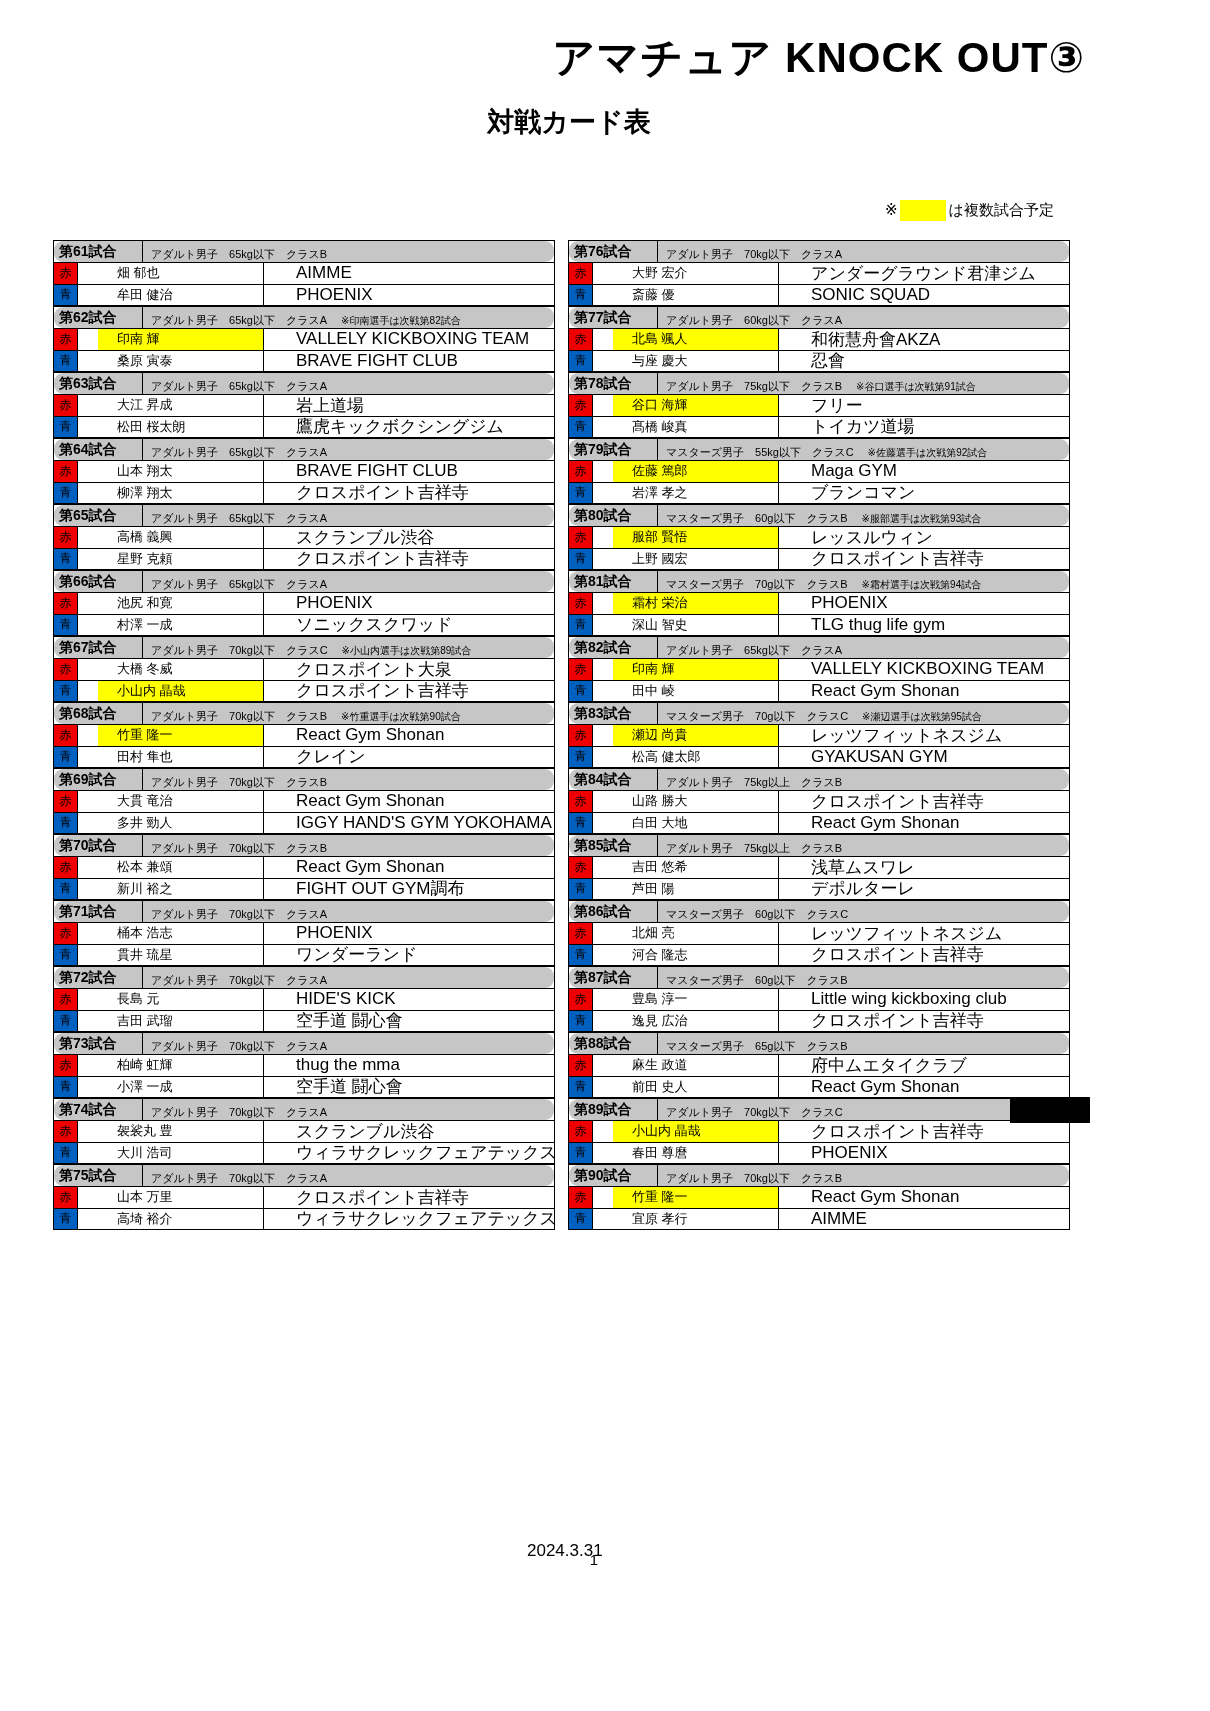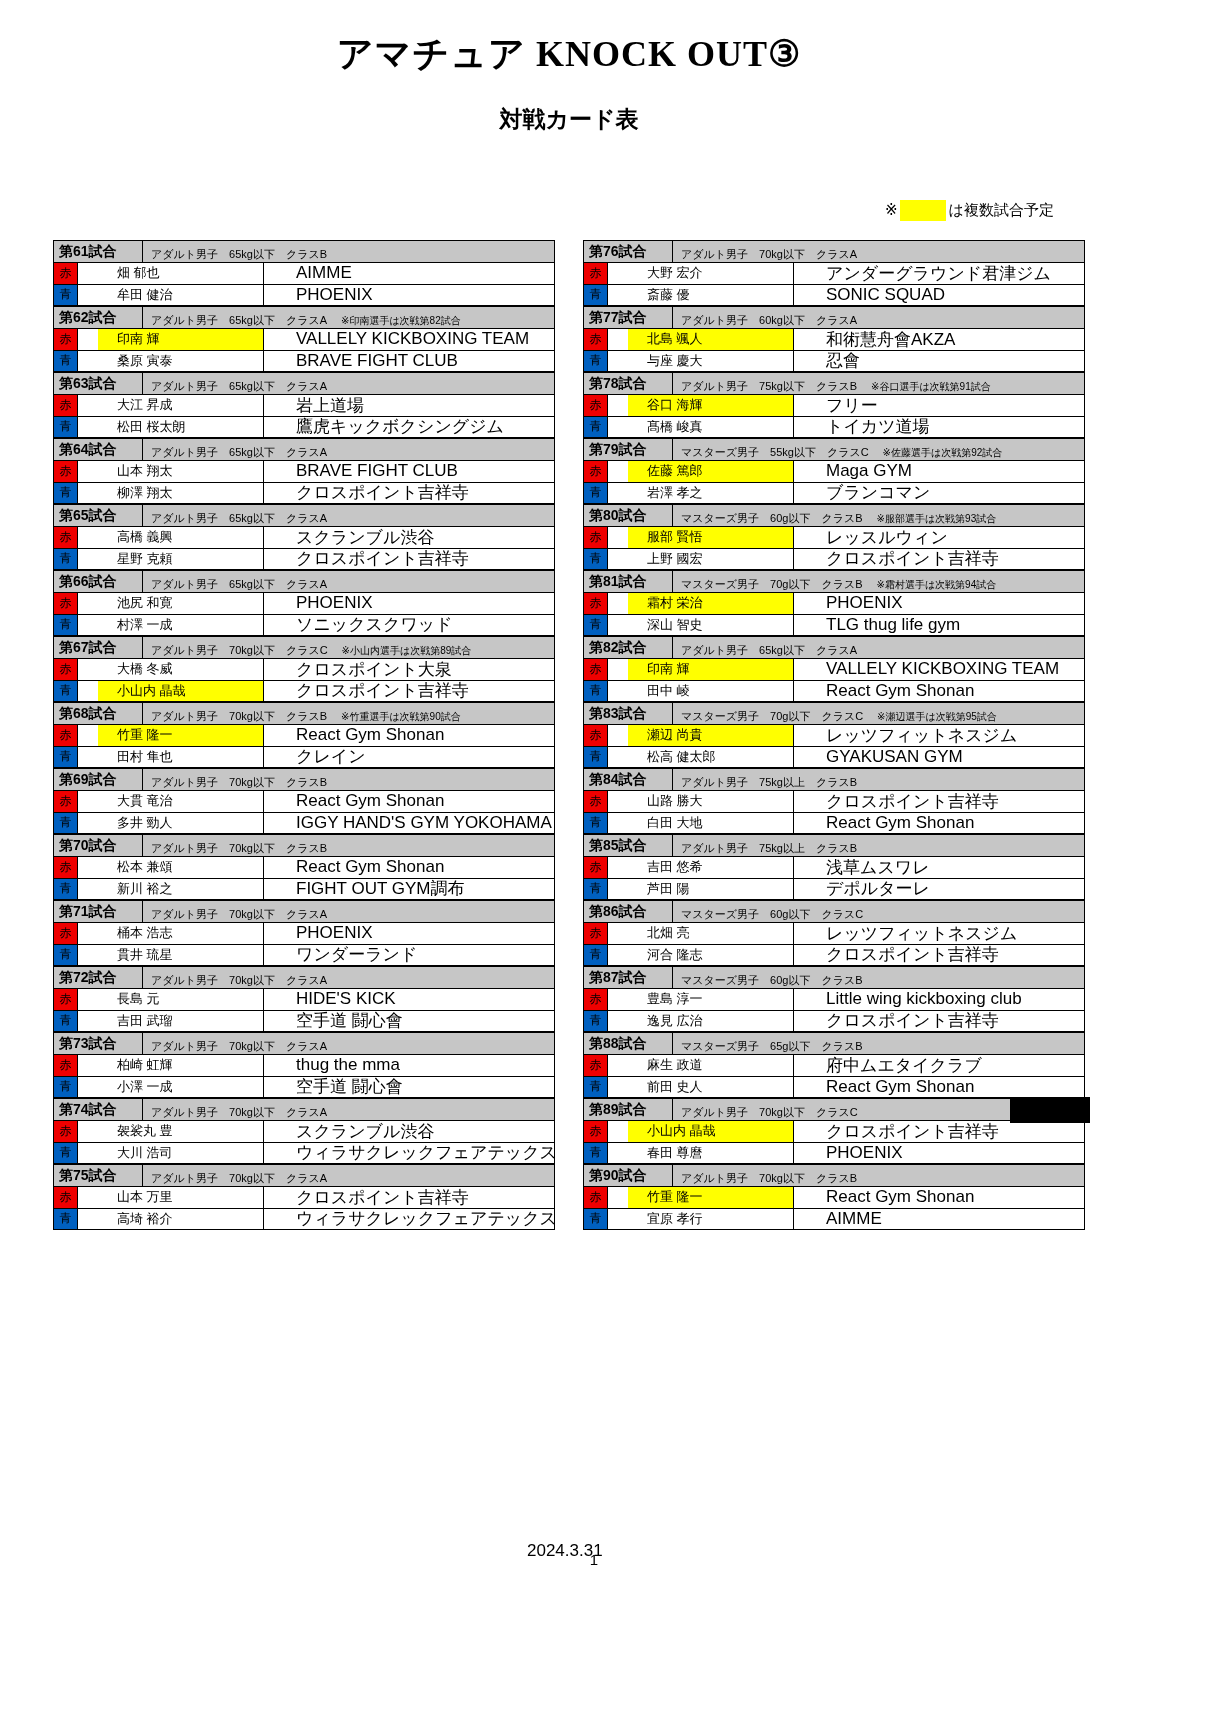--- a/index.html
+++ b/index.html
@@ -3,44 +3,44 @@
 <meta charset="utf-8">
 <style>
   * { box-sizing: border-box; }
   html,body { margin:0; padding:0; }
   body {
     width:1210px; height:1711px; background:#ffffff; position:relative;
     font-family:"Liberation Sans","DejaVu Sans",sans-serif; color:#000;
   }
   .title {
     position:absolute; top:30px; left:53px; width:1032px; margin:0;
-    text-align:center; font-size:36px; font-weight:bold; letter-spacing:1px;font-family:Liberation Serif, serif;
+    text-align:right; font-size:42px; font-weight:bold; letter-spacing:1px;
   }
   .subtitle {
     position:absolute; top:104px; left:53px; width:1032px; margin:0;
-    text-align:center; font-size:23px; font-weight:bold;
+    text-align:center; font-size:27px; font-weight:bold;
   }
   .legend {
     position:absolute; top:198px; left:885px; height:24px;
     display:flex; align-items:center; font-size:15px; white-space:nowrap;
   }
   .legend-swatch {
     display:inline-block; width:46px; height:21px; background:var(--highlight,#ffff00);
     margin:0 3px 0 2px;
   }
   .col { position:absolute; top:240px; width:502px; }
   .col-left  { left:53px; }
-  .col-right { left:583px; }
+  .col-right { left:568px; }
   .match {
     height:66px; border:1.5px solid #000; display:grid;
     grid-template-rows:1fr 1fr 1fr; background:#fff;
   }
   .match-header {
     display:grid; grid-template-columns:89px 1fr;
-    background:var(--gray,#c6c6c6); overflow:hidden;
+    background:var(--gray,#c6c6c6); overflow:hidden;border-radius:9px;
   }
   .match-no {
     border-right:1.5px solid #000; font-weight:bold; font-size:14px;
     display:flex; align-items:center; padding-left:5px; white-space:nowrap;
   }
   .match-cat {
     display:flex; align-items:flex-end; padding-left:8px; font-size:11px;
     white-space:nowrap; overflow:hidden;
   }
   .cat-note { font-size:10px; margin-left:14px; }

